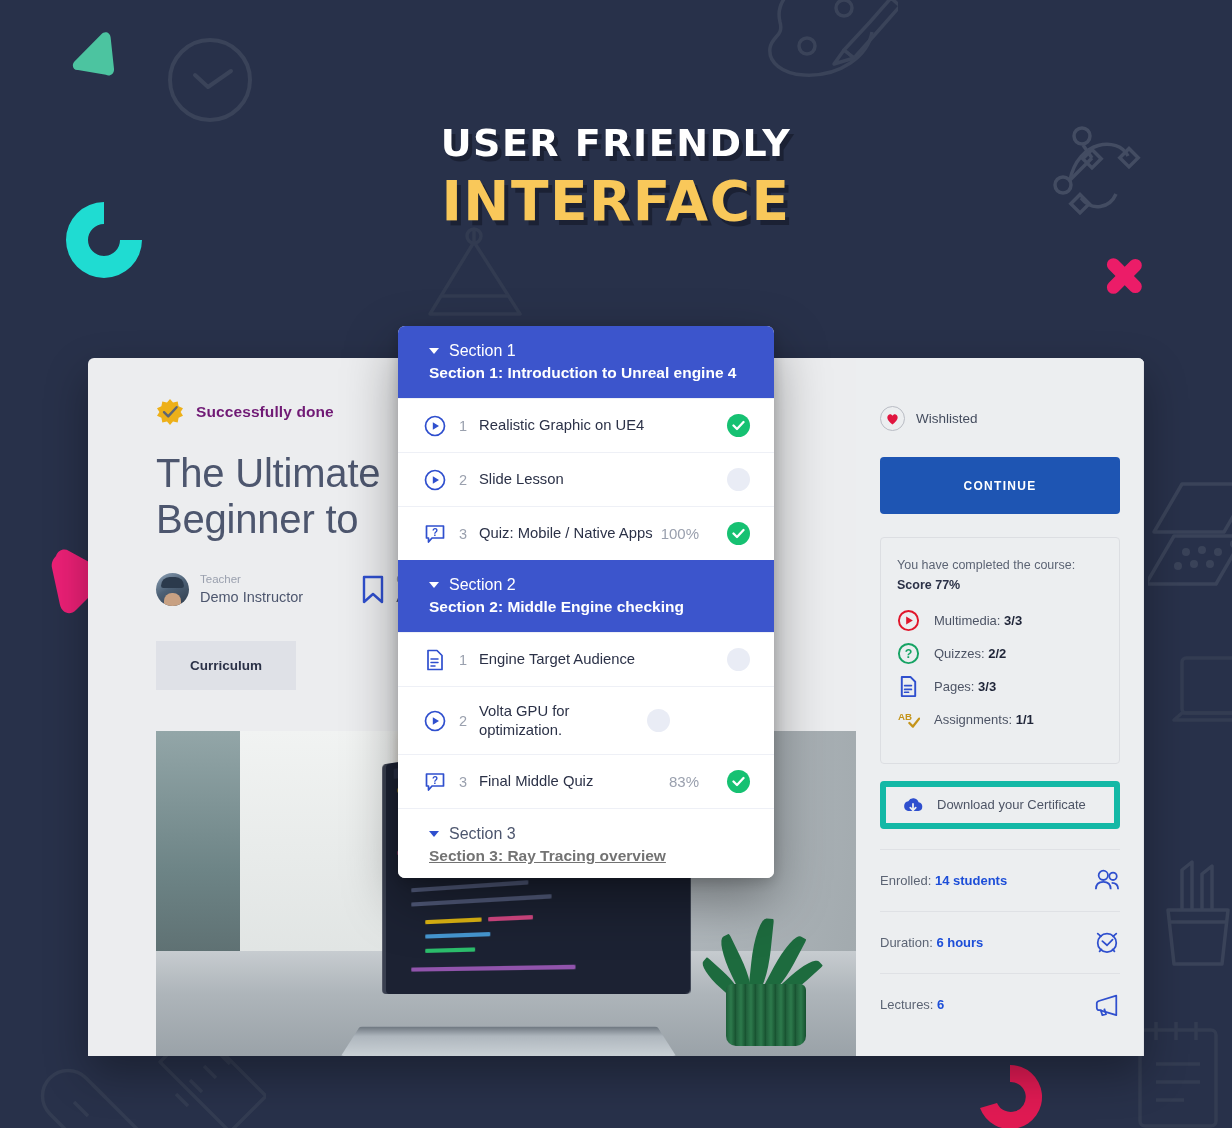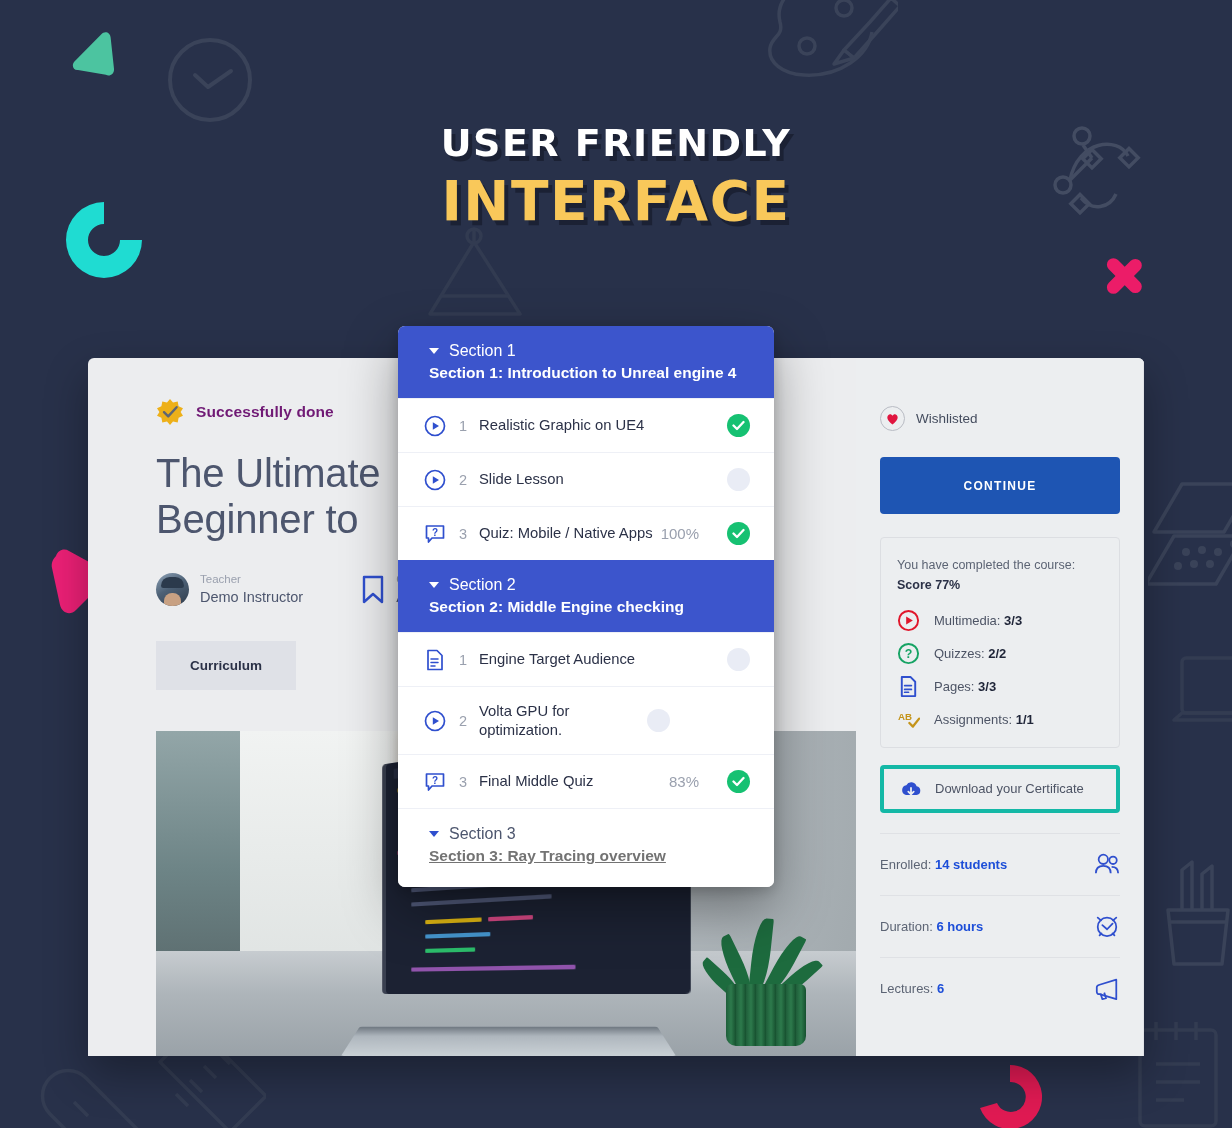--- a/index.html
+++ b/index.html
@@ -153,33 +153,33 @@
 
   .continue-btn {
     display: block; width: 100%; height: 57px; background: #1e55b3;
     color: #fff; border: none; border-radius: 4px;
     font-size: 12px; font-weight: 700; letter-spacing: 1.3px;
     cursor: pointer; font-family: "Liberation Sans", sans-serif;
     margin-bottom: 23px;
   }
 
   .score-box {
-    border: 1px solid #dcdee2; border-radius: 4px; padding: 17px 16px 14px 16px;
+    border: 1px solid #dcdee2; border-radius: 4px; padding: 17px 16px 30px 16px;
     margin-bottom: 17px; background: #eceef0;
   }
   .score-text { font-size: 12.5px; color: #5c6474; line-height: 1.62; margin-bottom: 13px; }
   .score-text b { color: #2b3147; }
   .stat-row { display: flex; align-items: center; gap: 14px; margin-bottom: 10px; }
   .stat-row:last-child { margin-bottom: 2px; }
   .stat-ico { width: 23px; height: 23px; flex: 0 0 23px; }
   .stat-label { font-size: 13px; color: #4d5465; }
   .stat-label b { color: #1f2538; }
 
   .cert-box {
-    border: 4px solid #14b8a6; border-radius: 4px; height: 48px;
+    border: 6px solid #14b8a6; border-radius: 4px; height: 48px;
     display: flex; align-items: center; gap: 13px; padding: 0 16px;
     margin-bottom: 20px; cursor: pointer;
   }
   .cert-label { font-size: 13px; color: #4d5465; }
 
   .info-row {
     display: flex; align-items: center; justify-content: space-between;
     height: 62px; border-top: 1px solid #dfe1e5;
   }
   .info-row:first-of-type { border-top: none; }
@@ -613,20 +613,20 @@
     <span class="l-num">3</span>
     <span class="l-title">Final Middle Quiz</span>
     <span class="l-pct">83%</span>
     <span class="dot-done">
       <svg width="13" height="11" viewBox="0 0 13 11">
           <path d="M1.5 5.5 L5 9 L11.5 2" fill="none" stroke="#fff" stroke-width="2.3" stroke-linecap="round" stroke-linejoin="round"></path>
         </svg>
     </span>
   </div>
 
-  <div class="sec-head plain" style="border-top:1px solid #eef0f6;padding-bottom:22px">
+  <div class="sec-head plain" style="border-top:1px solid #eef0f6;padding-bottom:13px">
     <div class="sec-top">
       <span class="caret"></span>
       <span class="sec-n">Section 3</span>
     </div>
     <div class="sec-title">Section 3: Ray Tracing overview</div>
   </div>
 </div>
 
 </body></html>

